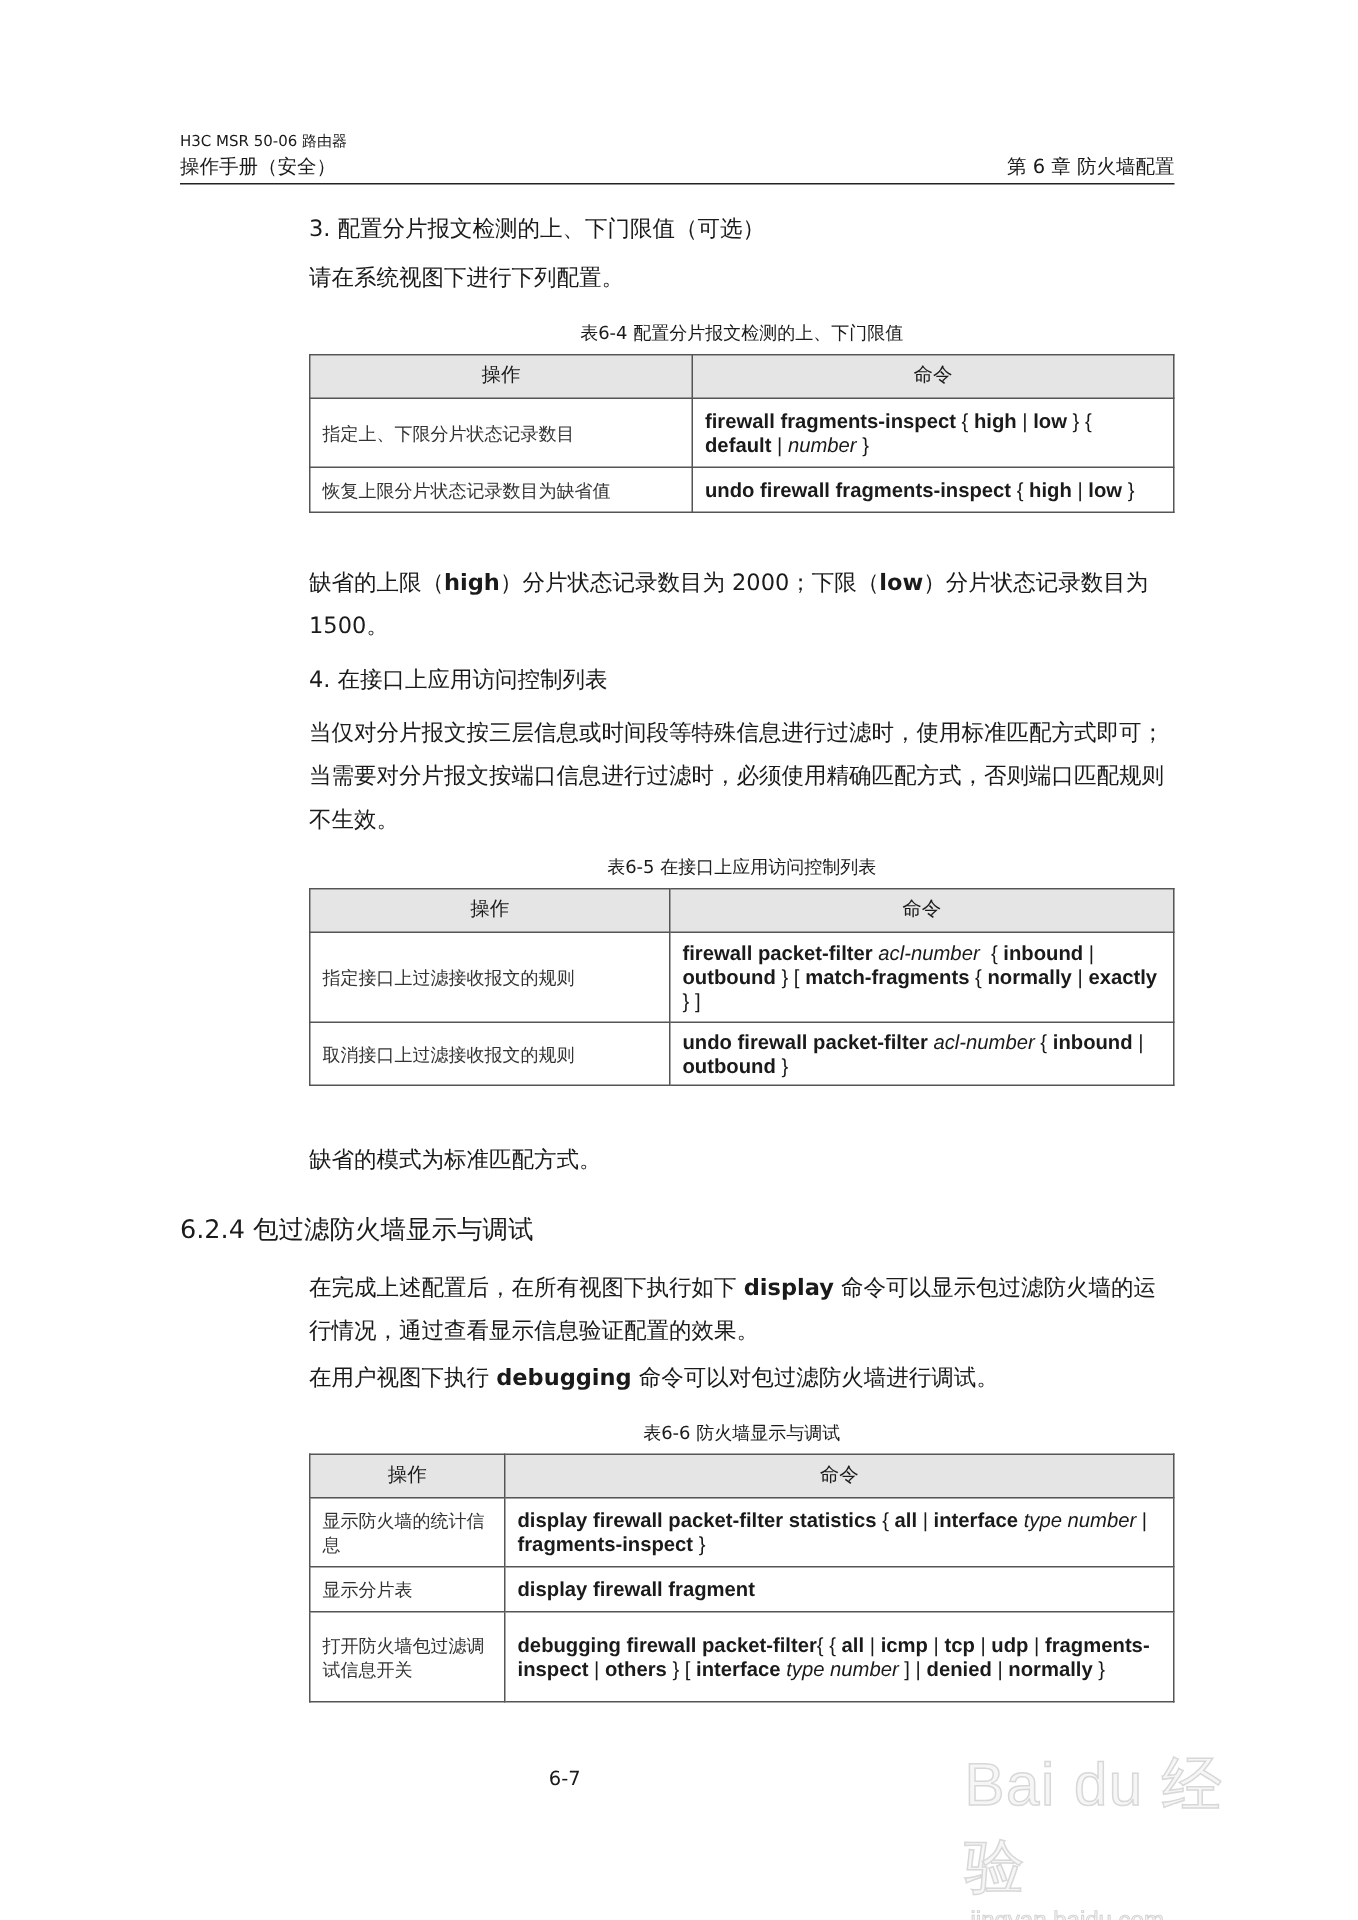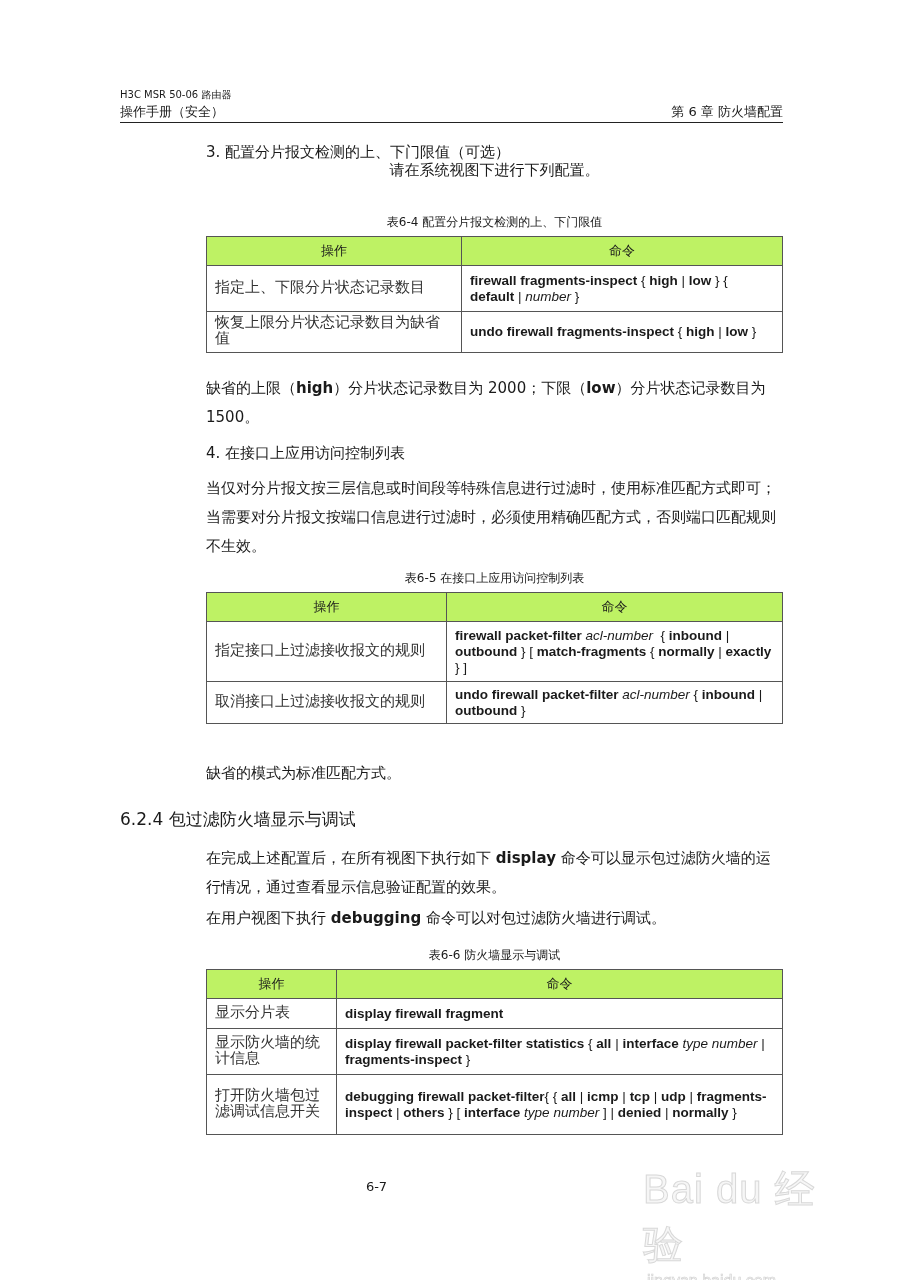--- a/index.html
+++ b/index.html
@@ -11,22 +11,22 @@
   .hdr .rule { border-bottom: 1.5px solid #222; margin-top: 2px; }
 
   .abs { position: absolute; }
   .h3 { font-size: 15px; font-weight: 500; }
   .p { font-size: 15px; line-height: 29px; width: 577px; }
   .cap { font-size: 12px; text-align: center; width: 577px; left: 206px; }
   .h2 { font-size: 17px; font-weight: 500; }
 
   table { border-collapse: collapse; font-size: 13px; position: absolute; left: 206px; width: 577px; }
   th, td { border: 1px solid #555; padding: 4px 8px; vertical-align: middle; line-height: 16px; }
-  th { background: #bef264; font-weight: normal; text-align: center; height: 24px; padding: 2px 8px; }
-  td.op { color: #333; font-size: 15px; font-family: Liberation Mono, monospace; }
+  th { background: #e5e5e5; font-weight: normal; text-align: center; height: 24px; padding: 2px 8px; }
+  td.op { color: #333; font-size: 12px; }
   td.cmd { font-family: "Liberation Sans", sans-serif; font-size: 13.5px; }
   .b { font-weight: bold; text-align: right; }
   .i { font-style: italic; }
 
   .pageno { position: absolute; left: 0; width: 753px; top: 1179px; text-align: center; font-size: 13px; }
   .wm { position: absolute; left: 643px; top: 1162px; width: 210px; color: #e6e6e6; font-family: "Liberation Sans", sans-serif; }
   .wm .big { font-size: 40px; font-weight: normal; letter-spacing: 1px; -webkit-text-stroke: 1px #d8d8d8; color: #f6f6f6; }
   .wm .small { font-size: 16px; -webkit-text-stroke: 0.6px #d0d0d0; color: #f6f6f6; margin-left: 4px; }
 </style>
 </head>
@@ -35,21 +35,21 @@
 <div class="hdr">
   <div class="l1">H3C MSR 50-06 路由器</div>
   <div class="row2">
     <span>操作手册（安全）</span>
     <span>第 6 章  防火墙配置</span>
   </div>
   <div class="rule"></div>
 </div>
 
 <div class="abs h3" style="left:206px; top:143px;">3. 配置分片报文检测的上、下门限值（可选）</div>
-<div class="abs p" style="left:206px; top:156px;text-align:center;">请在系统视图下进行下列配置。</div>
+<div class="abs p" style="left:206px; top:171px;">请在系统视图下进行下列配置。</div>
 <div class="abs cap" style="top:214px;">表6-4  配置分片报文检测的上、下门限值</div>
 
 <table style="top:236px;">
   <colgroup>
       <col style="width:255px">
       <col>
     </colgroup>
   <tbody>
       <tr>
     <th>操作</th>
@@ -117,30 +117,30 @@
 <table style="top:969px;">
   <colgroup>
       <col style="width:130px">
       <col>
     </colgroup>
   <tbody>
       <tr>
     <th>操作</th>
     <th>命令</th>
   </tr>
+  <tr style="height:46px;">
+    <td class="op">显示防火墙的统计信息</td>
+    <td class="cmd">
+      <span class="b">display firewall packet-filter statistics</span> { <span class="b">all</span> | <span class="b">interface</span> <span class="i">type number</span> | <span class="b">fragments-inspect</span> }
+    </td>
+  </tr>
   <tr style="height:30px;">
     <td class="op">显示分片表</td>
     <td class="cmd">
       <span class="b">display firewall fragment</span>
-    </td>
-  </tr>
-  <tr style="height:46px;">
-    <td class="op">显示防火墙的统计信息</td>
-    <td class="cmd">
-      <span class="b">display firewall packet-filter statistics</span> { <span class="b">all</span> | <span class="b">interface</span> <span class="i">type number</span> | <span class="b">fragments-inspect</span> }
     </td>
   </tr>
   <tr style="height:60px;">
     <td class="op">打开防火墙包过滤调试信息开关</td>
     <td class="cmd">
       <span class="b">debugging firewall packet-filter</span>{ { <span class="b">all</span> | <span class="b">icmp</span> | <span class="b">tcp</span> | <span class="b">udp</span> | <span class="b">fragments-inspect</span> | <span class="b">others</span> } [ <span class="b">interface</span> <span class="i">type number</span> ] | <span class="b">denied</span> | <span class="b">normally</span> }
     </td>
   </tr>
 </tbody>
   </table>

